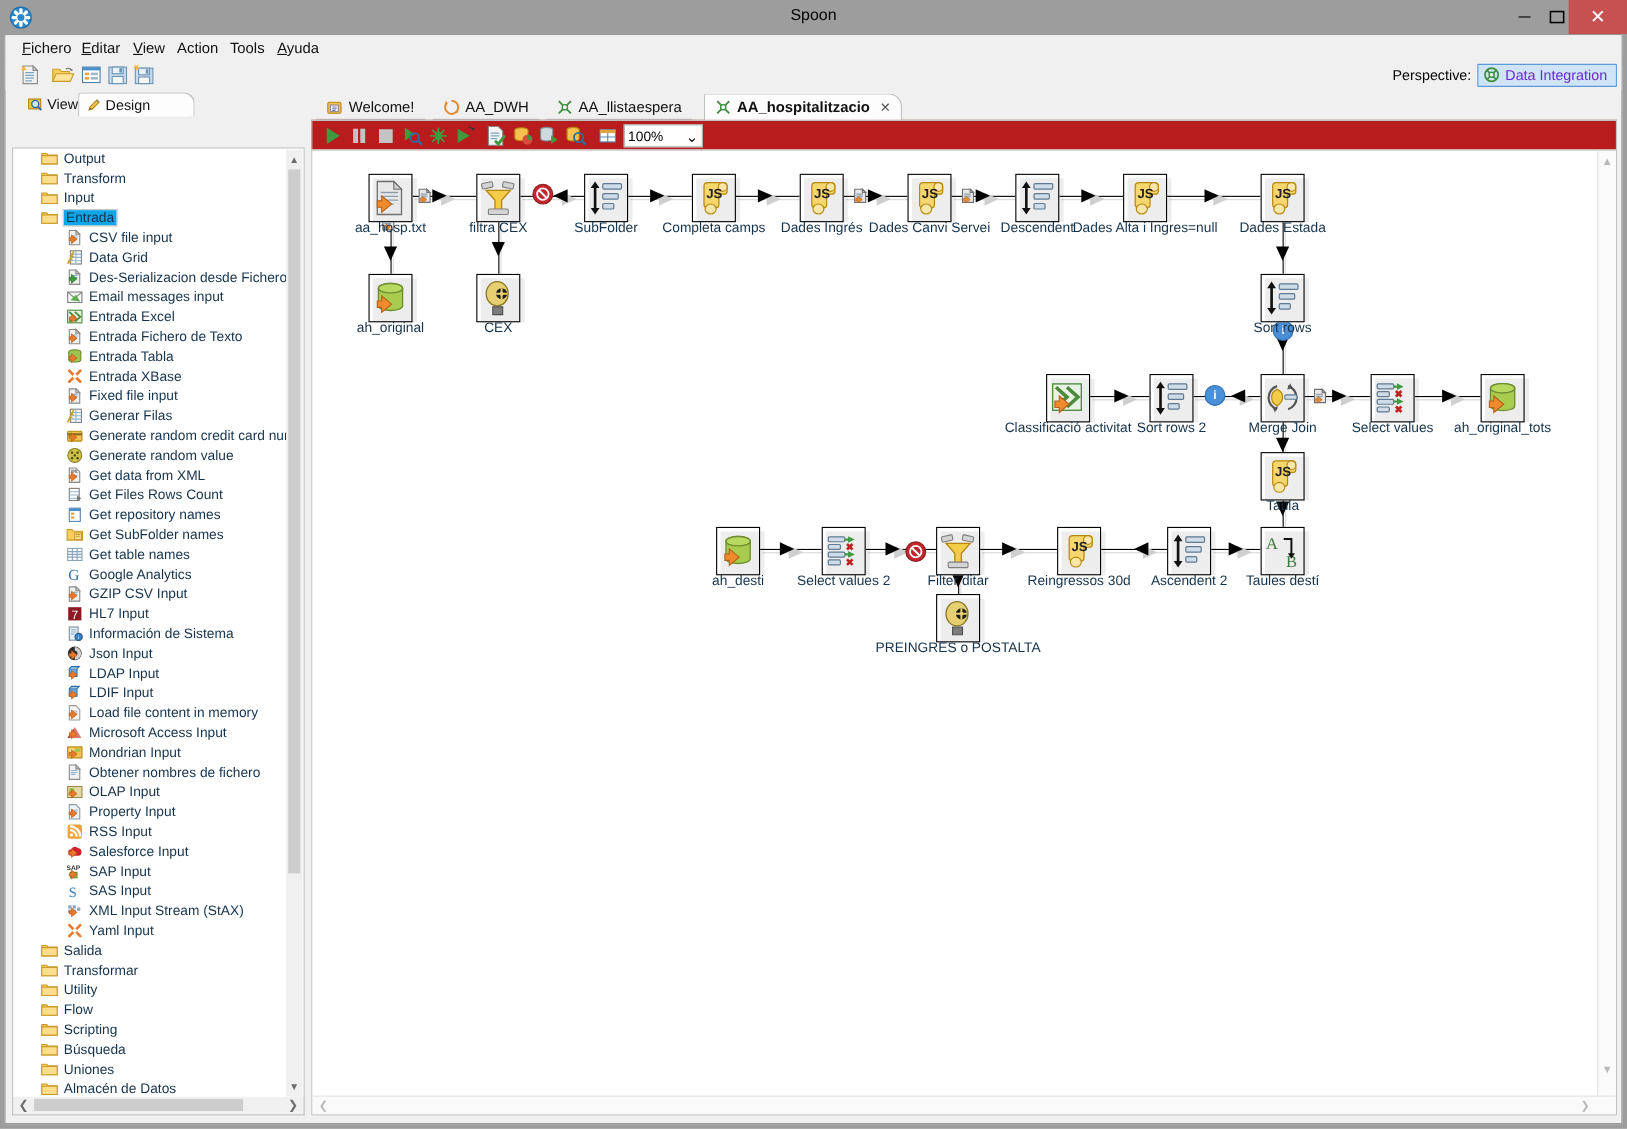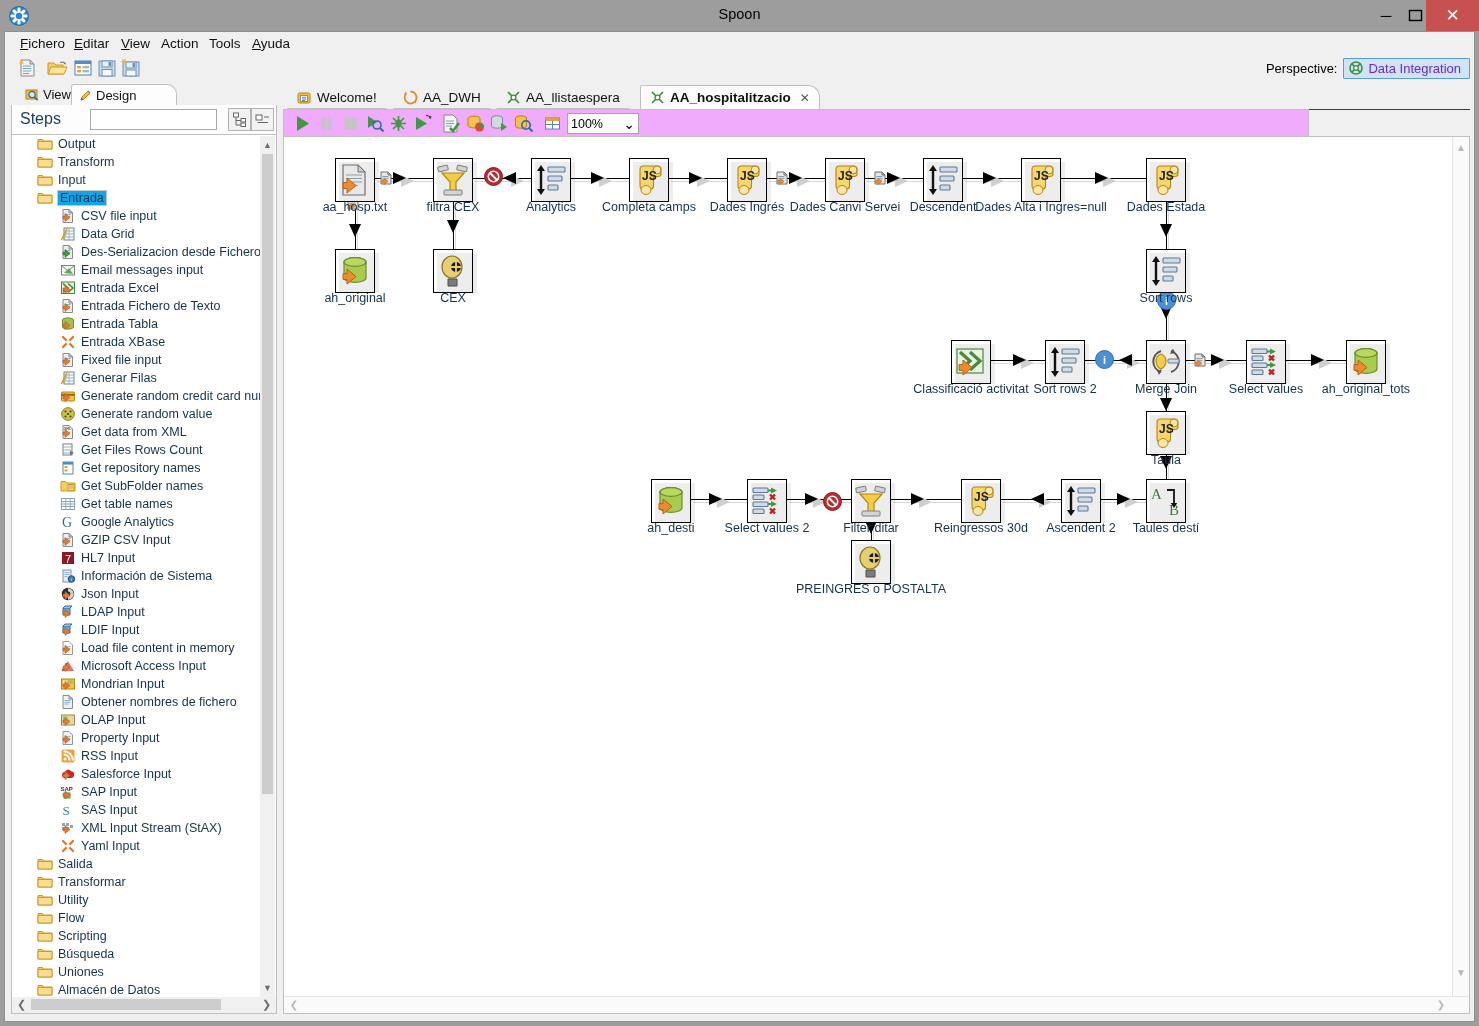--- a/index.html
+++ b/index.html
@@ -66,21 +66,21 @@
   #tree-hsb .arr{position:absolute;top:0;width:17px;height:15px;display:flex;align-items:center;justify-content:center;color:#6d6d6d;font-size:11px;}
   #tree-hsb .thumb{position:absolute;left:19px;top:2px;width:190px;height:11px;background:#cdcdcd;}
 
   
   #rightpanel{position:absolute;left:278px;top:52px;width:1187px;height:930px;}
   #tabstrip2{position:absolute;left:0;top:0;width:1187px;height:25px;}
   .ctab{position:absolute;top:1px;height:24px;display:flex;align-items:center;gap:5px;padding:0 9px;font-size:13.5px;color:#111;cursor:default;box-sizing:border-box;}
   .ctab.sel{background:#fdfdfd;border:1px solid #c0c0c0;border-bottom:none;border-radius:2px 12px 0 0;font-weight:bold;}
   .ctab.unsel{border:1px solid transparent;border-bottom:1px solid #c0c0c0;}
 
-  #canvas-toolbar{position:absolute;left:0;top:25px;width:1026px;height:27px;background:#f0abfc;border:1px solid #c0c0c0;border-bottom:none;box-sizing:border-box;}
+  #canvas-toolbar{position:absolute;left:0;top:25px;width:1187px;height:27px;background:#b91c1c;border:1px solid #c0c0c0;border-bottom:none;box-sizing:border-box;}
   .ctb{position:absolute;top:3px;width:21px;height:21px;cursor:default;}
   #zoomsel{position:absolute;left:283px;top:3px;width:72px;height:21px;border:1px solid #a5a5a5;background:#fff;box-sizing:border-box;font-size:12.5px;padding:0 3px;display:flex;align-items:center;justify-content:space-between;cursor:default;}
 
   #canvas-wrap{position:absolute;left:0;top:52px;width:1187px;height:878px;border:1px solid #c0c0c0;box-sizing:border-box;background:#fff;overflow:hidden;}
   #canvas{position:absolute;left:0;top:0;width:1170px;height:861px;background:#fff;overflow:hidden;}
   #canv-vsb{position:absolute;right:0;top:0;width:16px;height:861px;background:#fafafa;border-left:1px solid #e4e4e4;}
   #canv-vsb .arr{position:absolute;left:0;width:16px;height:16px;display:flex;align-items:center;justify-content:center;color:#b8b8b8;font-size:10px;}
   #canv-hsb{position:absolute;left:0;bottom:0;width:1185px;height:16px;background:#fafafa;border-top:1px solid #e4e4e4;}
   #canv-hsb .arr{position:absolute;top:0;width:16px;height:15px;display:flex;align-items:center;justify-content:center;color:#b8b8b8;font-size:10px;}
 
@@ -231,39 +231,20 @@
           <span>
             <svg width="14" height="14" viewBox="0 0 14 14">
               <path d="M3 11 l1-3 6-6 2 2 -6 6z" fill="#f2c14e" stroke="#b8860b"></path>
               <path d="M10 2 l2 2" stroke="#8a8a8a" stroke-width="1.4"></path>
               <path d="M3 11 l2.2-0.6 -1.6-1.6z" fill="#555"></path>
             </svg>
           </span>
           <span>Design</span>
         </div>
       </div>
-      <div id="steps-header">
-        <div id="steps-title">Steps</div>
-        <input id="steps-search" type="text" value="" style="">
-        <div class="sq-btn" style="left:216px">
-          <svg width="21" height="21" viewBox="0 0 21 21">
-            <rect x="4.5" y="4" width="5" height="4" fill="#fff" stroke="#666"></rect>
-            <rect x="12" y="9.5" width="4.5" height="3.5" fill="#fff" stroke="#666"></rect>
-            <rect x="12" y="14" width="4.5" height="3.5" fill="#fff" stroke="#666"></rect>
-            <path d="M7 8 V16 H12 M7 11.5 H12" fill="none" stroke="#666"></path>
-          </svg>
-        </div>
-        <div class="sq-btn" style="left:239px">
-          <svg width="21" height="21" viewBox="0 0 21 21">
-            <rect x="4" y="6" width="6" height="5" fill="#fff" stroke="#666"></rect>
-            <path d="M12 8 H17" stroke="#666"></path>
-            <path d="M5.5 13.5 H16" stroke="#666"></path>
-          </svg>
-        </div>
-      </div>
 
       <div id="tree">
         <div id="treeinner">
             <div class="trow lvl0">
               <span class="ticon">
                 <svg width="16" height="16" viewBox="0 0 16 16">
                   <path d="M1 13V3.5h4.5l1.3 1.5H15V13z" fill="#f7cd5e" stroke="#c89c2a"></path>
                   <path d="M1 13V5.5h14V13z" fill="#fcdd8d" stroke="#c89c2a"></path>
                 </svg>
               </span>
@@ -1156,21 +1137,21 @@
                 <svg width="34" height="34" viewBox="0 0 34 34">
                   <g fill="#cfdbe6" stroke="#5f7a93" stroke-width="1.1">
                     <rect x="14" y="4" width="17" height="5" rx="1"></rect>
                     <rect x="14" y="13" width="14" height="5" rx="1"></rect>
                     <rect x="14" y="22" width="10" height="5" rx="1"></rect>
                   </g>
                   <path d="M7 2 L11 8 H8.2 V26 H11 L7 32 L3 26 H5.8 V8 H3z" fill="#111"></path>
                 </svg>
               </span>
             </div>
-            <div class="nlabel" style="left: 97px; top: 63px; width: 340px;"><span>Analytics</span></div>
+            <div class="nlabel" style="left: 97px; top: 63px; width: 340px;"><span>SubFolder</span></div>
             <div class="node" style="left: 345px; top: 21px;">
               <div class="shadow"></div>
               <span>
                 <svg width="34" height="34" viewBox="0 0 34 34">
                   <path d="M8 6 q0-3 3.5-3 h14 q3.5 0 3.5 3 v5 q0 2.5 -3 2.5 h-14 q-4 0-4-3z" fill="#f5d76e" stroke="#b8860b" stroke-width="1.1"></path>
                   <path d="M8 11 v12 q0 3 3.5 3 h7 q3 0 3-3 v-9" fill="#f5d76e" stroke="#b8860b" stroke-width="1.1"></path>
                   <ellipse cx="25" cy="7" rx="4" ry="4" fill="#f9e6a8" stroke="#b8860b"></ellipse>
                   <ellipse cx="14" cy="27" rx="5" ry="4.5" fill="#f9e6a8" stroke="#b8860b"></ellipse>
                   <text x="10" y="17" font-size="12" font-family="sans-serif" font-weight="bold" fill="#222">JS</text>
                 </svg>

